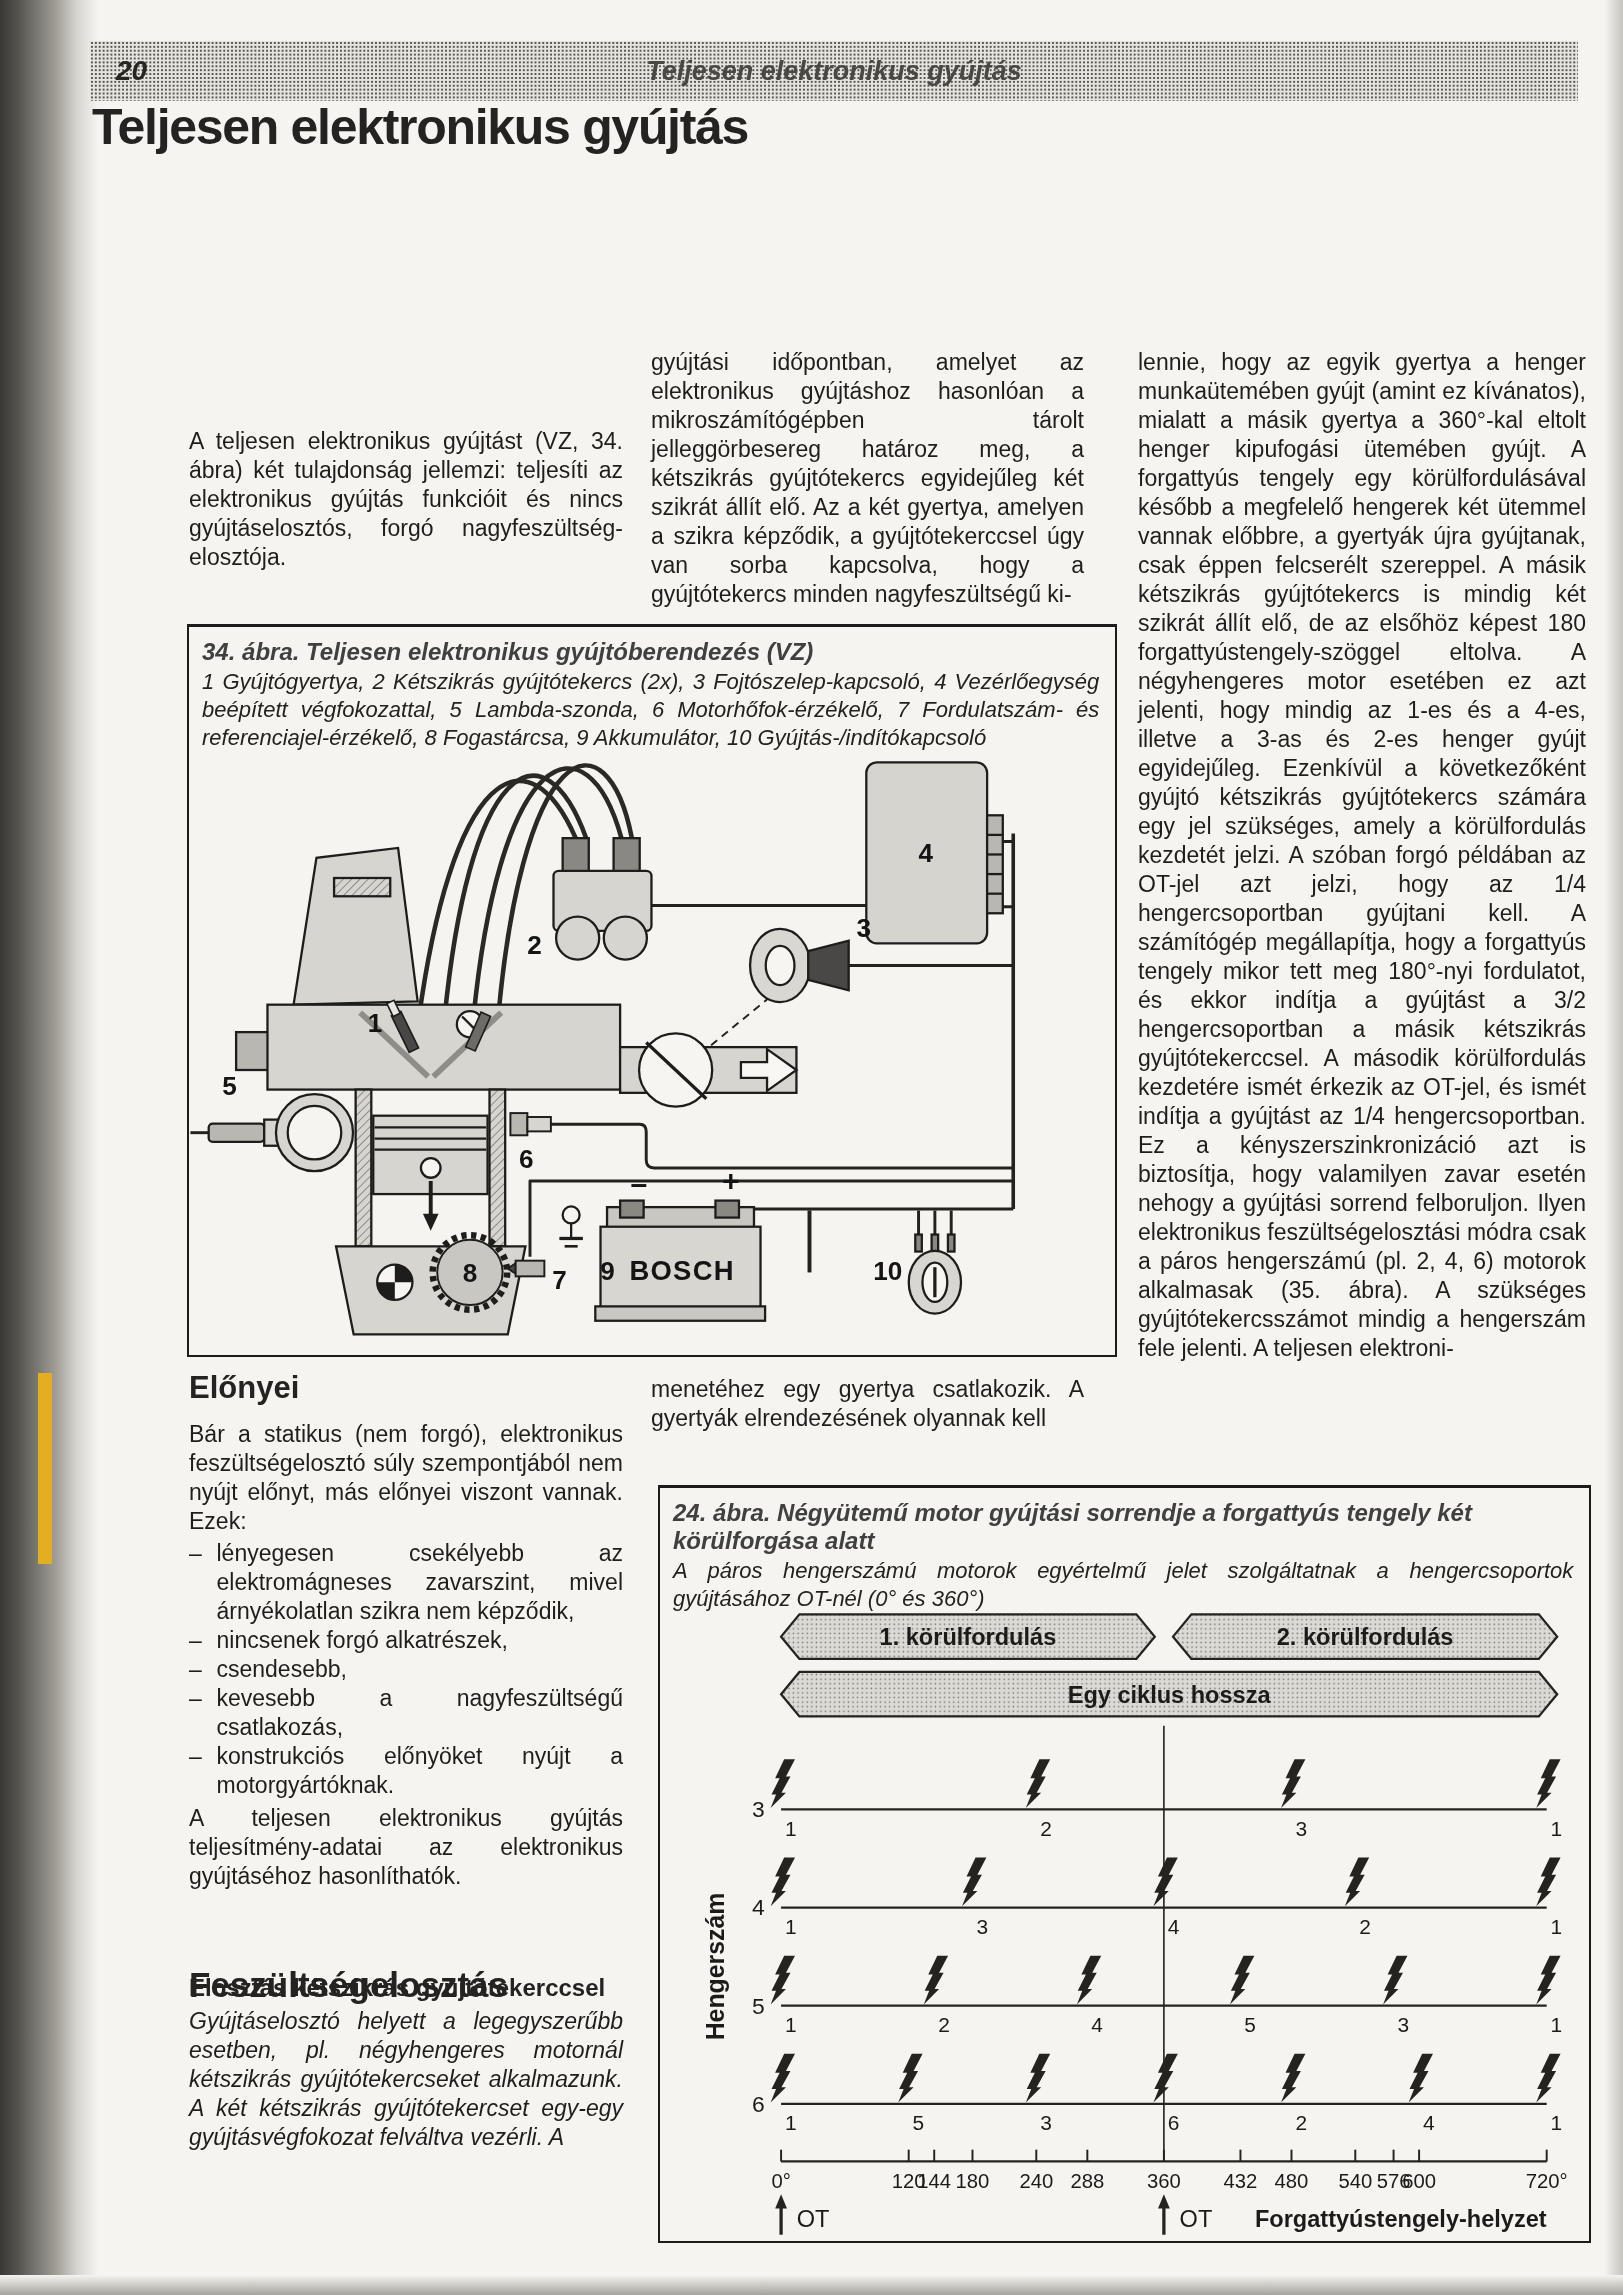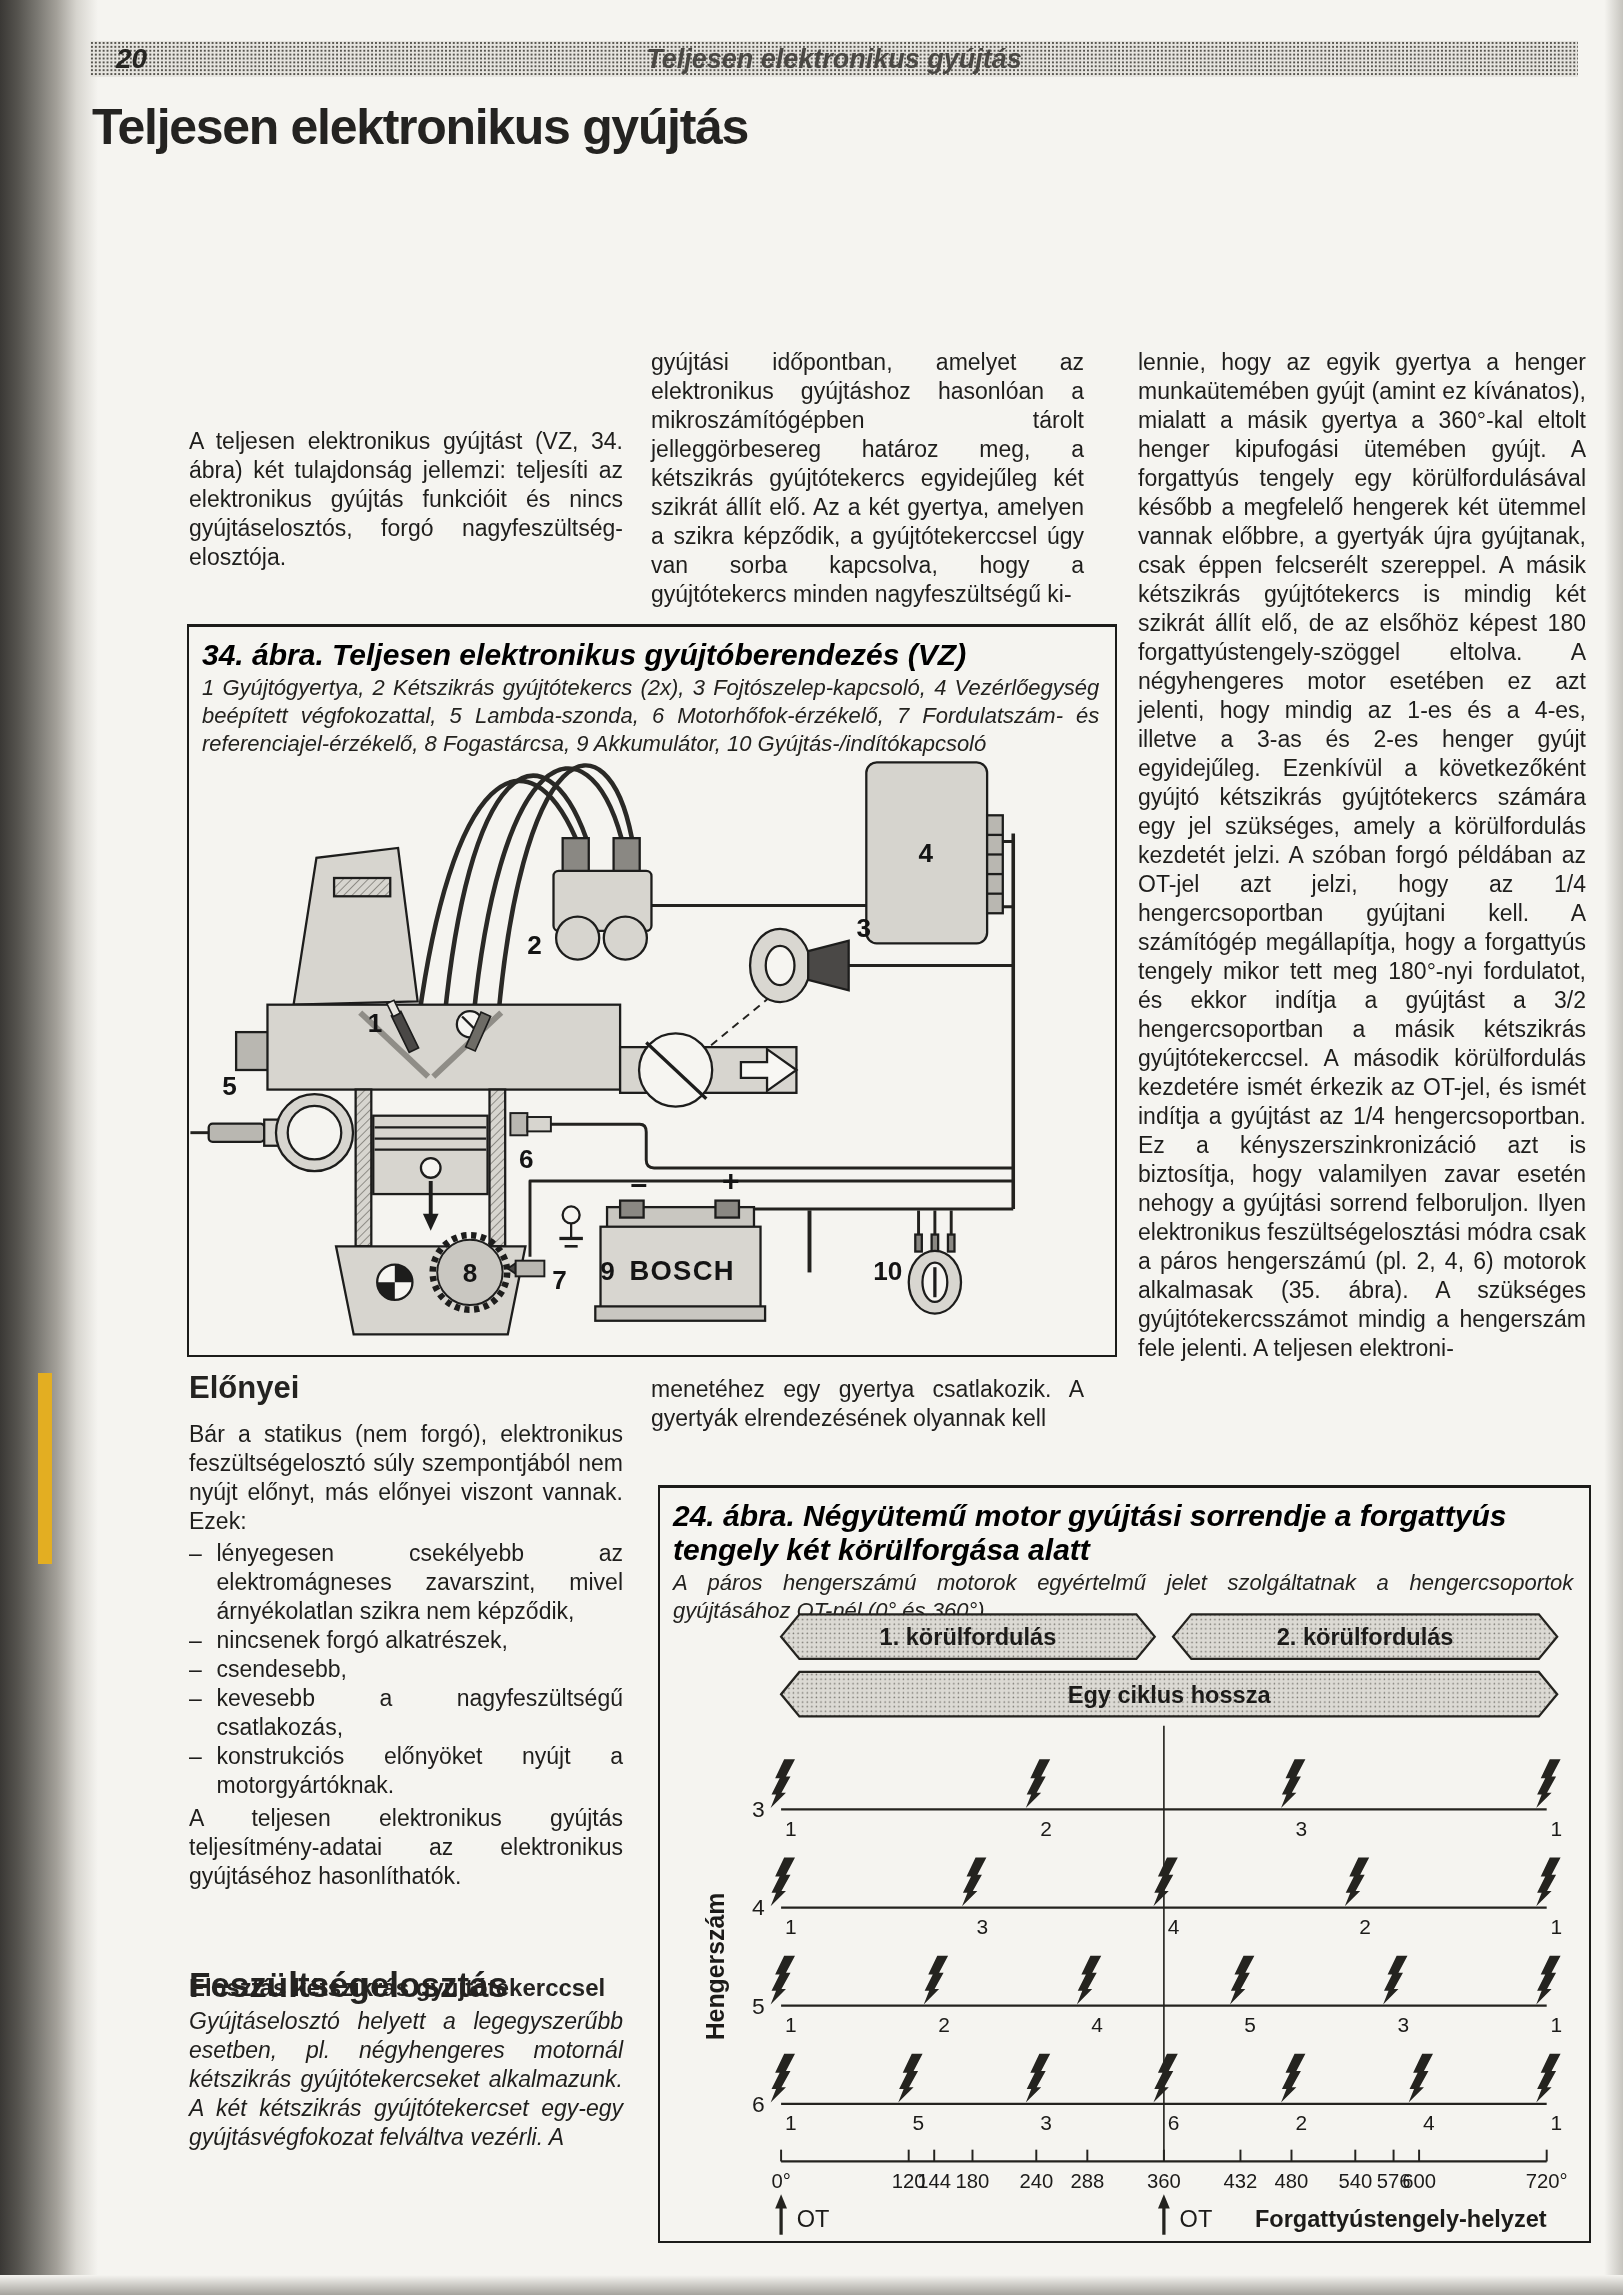--- a/index.html
+++ b/index.html
@@ -7,41 +7,41 @@
         font-family:"Liberation Sans", sans-serif;color:#1d1d1d;}
   
   .band-left{position:absolute;left:0;top:0;width:98px;height:100%;
     background:linear-gradient(to right,#3a3835 0%,#55534e 18%,#7a7872 38%,#a3a099 58%,#d6d4ce 78%,#f5f4f0 100%);}
   .yellow-strip{position:absolute;left:38px;top:1373px;width:13.7px;height:191px;background:#e3ae22;}
   .right-edge{position:absolute;right:0;top:0;width:22px;height:100%;
     background:linear-gradient(to left,#c6c4be,#f5f4f0 85%);}
   .bottom-edge{position:absolute;left:0;bottom:0;width:100%;height:19.6px;
     background:linear-gradient(to top,#a5a39d,#f5f4f0);}
   
-  .header-bar{position:absolute;left:90px;top:41px;width:1488px;height:36px;
+  .header-bar{position:absolute;left:90px;top:41px;width:1488px;height:60px;
     background-color:#e6e4df;
     background-image:radial-gradient(#57554f 0.8px, transparent 1px);
     background-size:3.9px 3.9px;display:flex;align-items:center;}
   .page-num{font-size:28px;font-weight:bold;font-style:italic;color:#262522;padding-left:26px;}
   .running-title{position:absolute;left:0;width:100%;text-align:center;
     font-size:27px;font-weight:bold;font-style:italic;color:#4a4844;}
   .main-title{position:absolute;left:92px;top:98px;font-size:50px;font-weight:bold;
     letter-spacing:-1.3px;color:#242321;}
   
   .body-txt{position:absolute;font-size:23px;line-height:29px;text-align:justify;color:#1f1e1c;}
   .h2{position:absolute;font-size:31px;line-height:37px;font-weight:bold;color:#242321;}
   .h2-big{position:absolute;font-size:35px;line-height:39px;font-weight:bold;color:#242321;margin-top:48px;}
   .h3{position:absolute;font-size:24px;font-weight:bold;color:#242321;}
   .bullet-row{display:flex;}
   .bullet-dash{width:27.5px;flex:none;}
   .bullet-text{flex:1;text-align:justify;}
   
   .figbox{position:absolute;border:2.6px solid #1c1c1a;border-top-width:3.9px;background:#f5f4f0;}
   .figcap{padding:10.5px 15.7px 2.6px 13px;}
-  .figcap-title{font-size:30px;font-weight:bold;font-style:italic;color:#000000;}
+  .figcap-title{font-size:24px;font-weight:bold;font-style:italic;color:#404040;}
   .figcap-legend{font-size:22px;line-height:28px;font-style:italic;color:#23221f;margin-top:2.6px;text-align:justify;}
   svg text{font-family:"Liberation Sans", sans-serif;}
 </style>
 </head>
 <body>
 
 <div class="page">
 
   <div class="band-left"></div>
   <div class="yellow-strip"></div>

